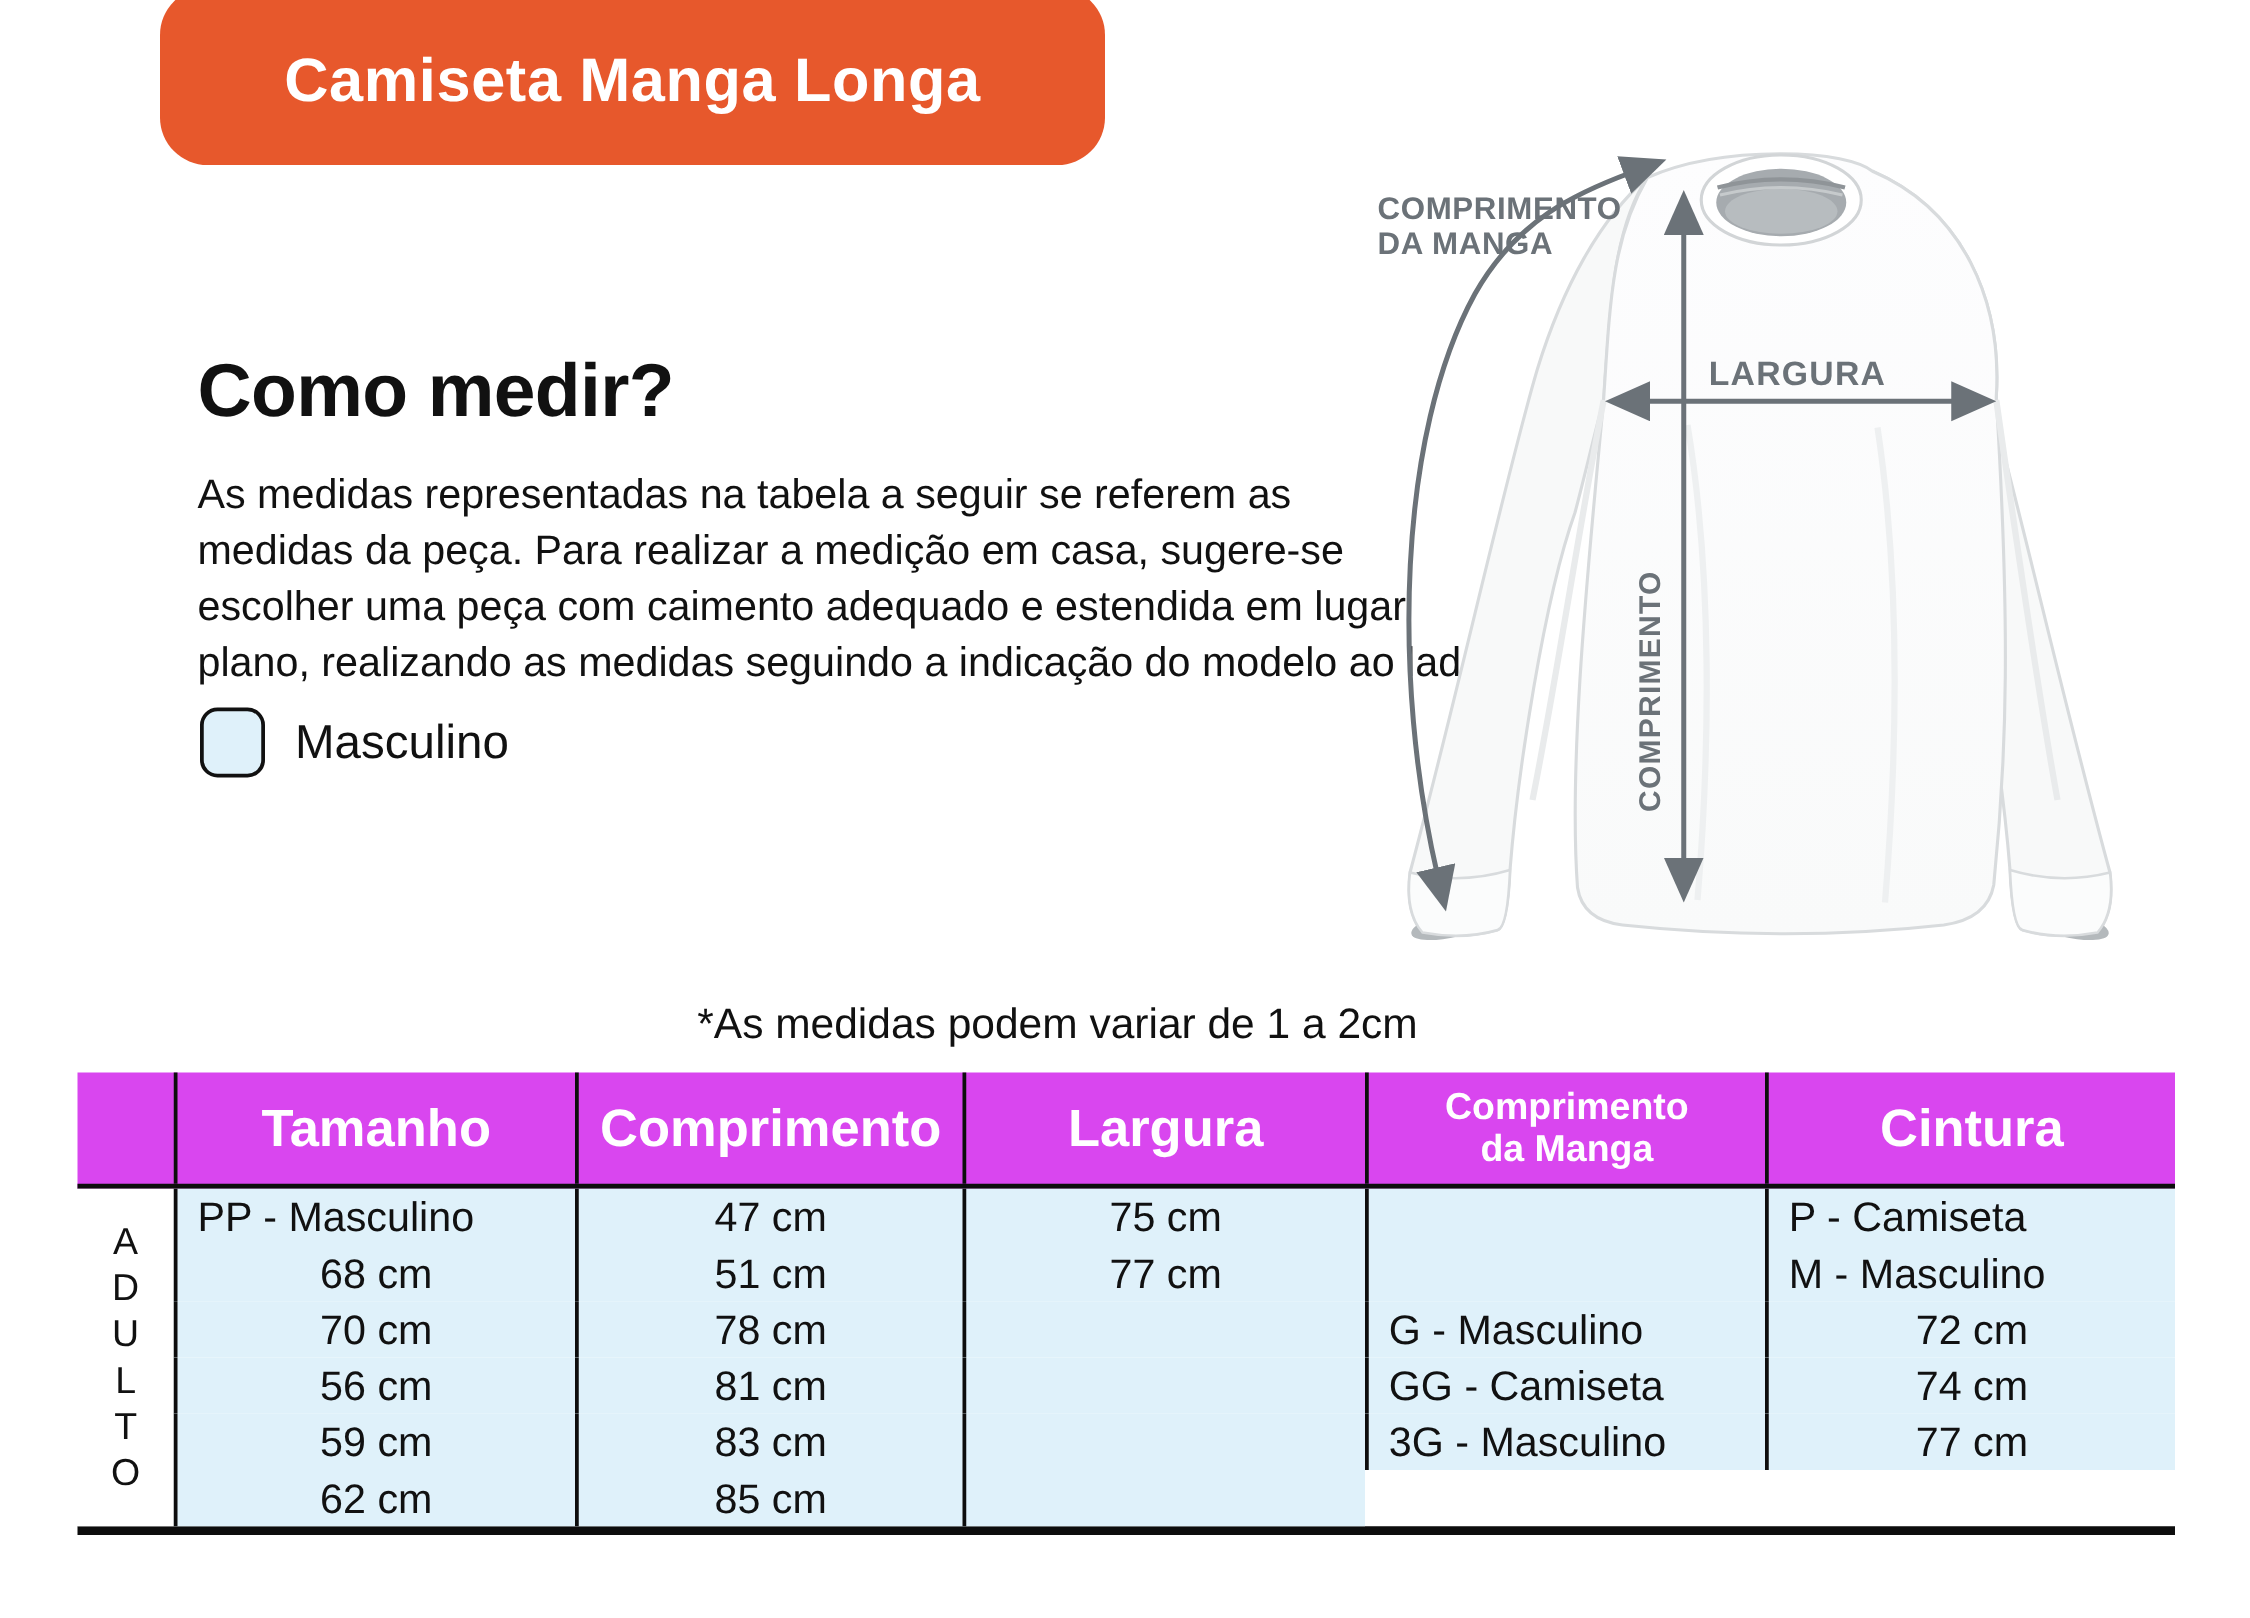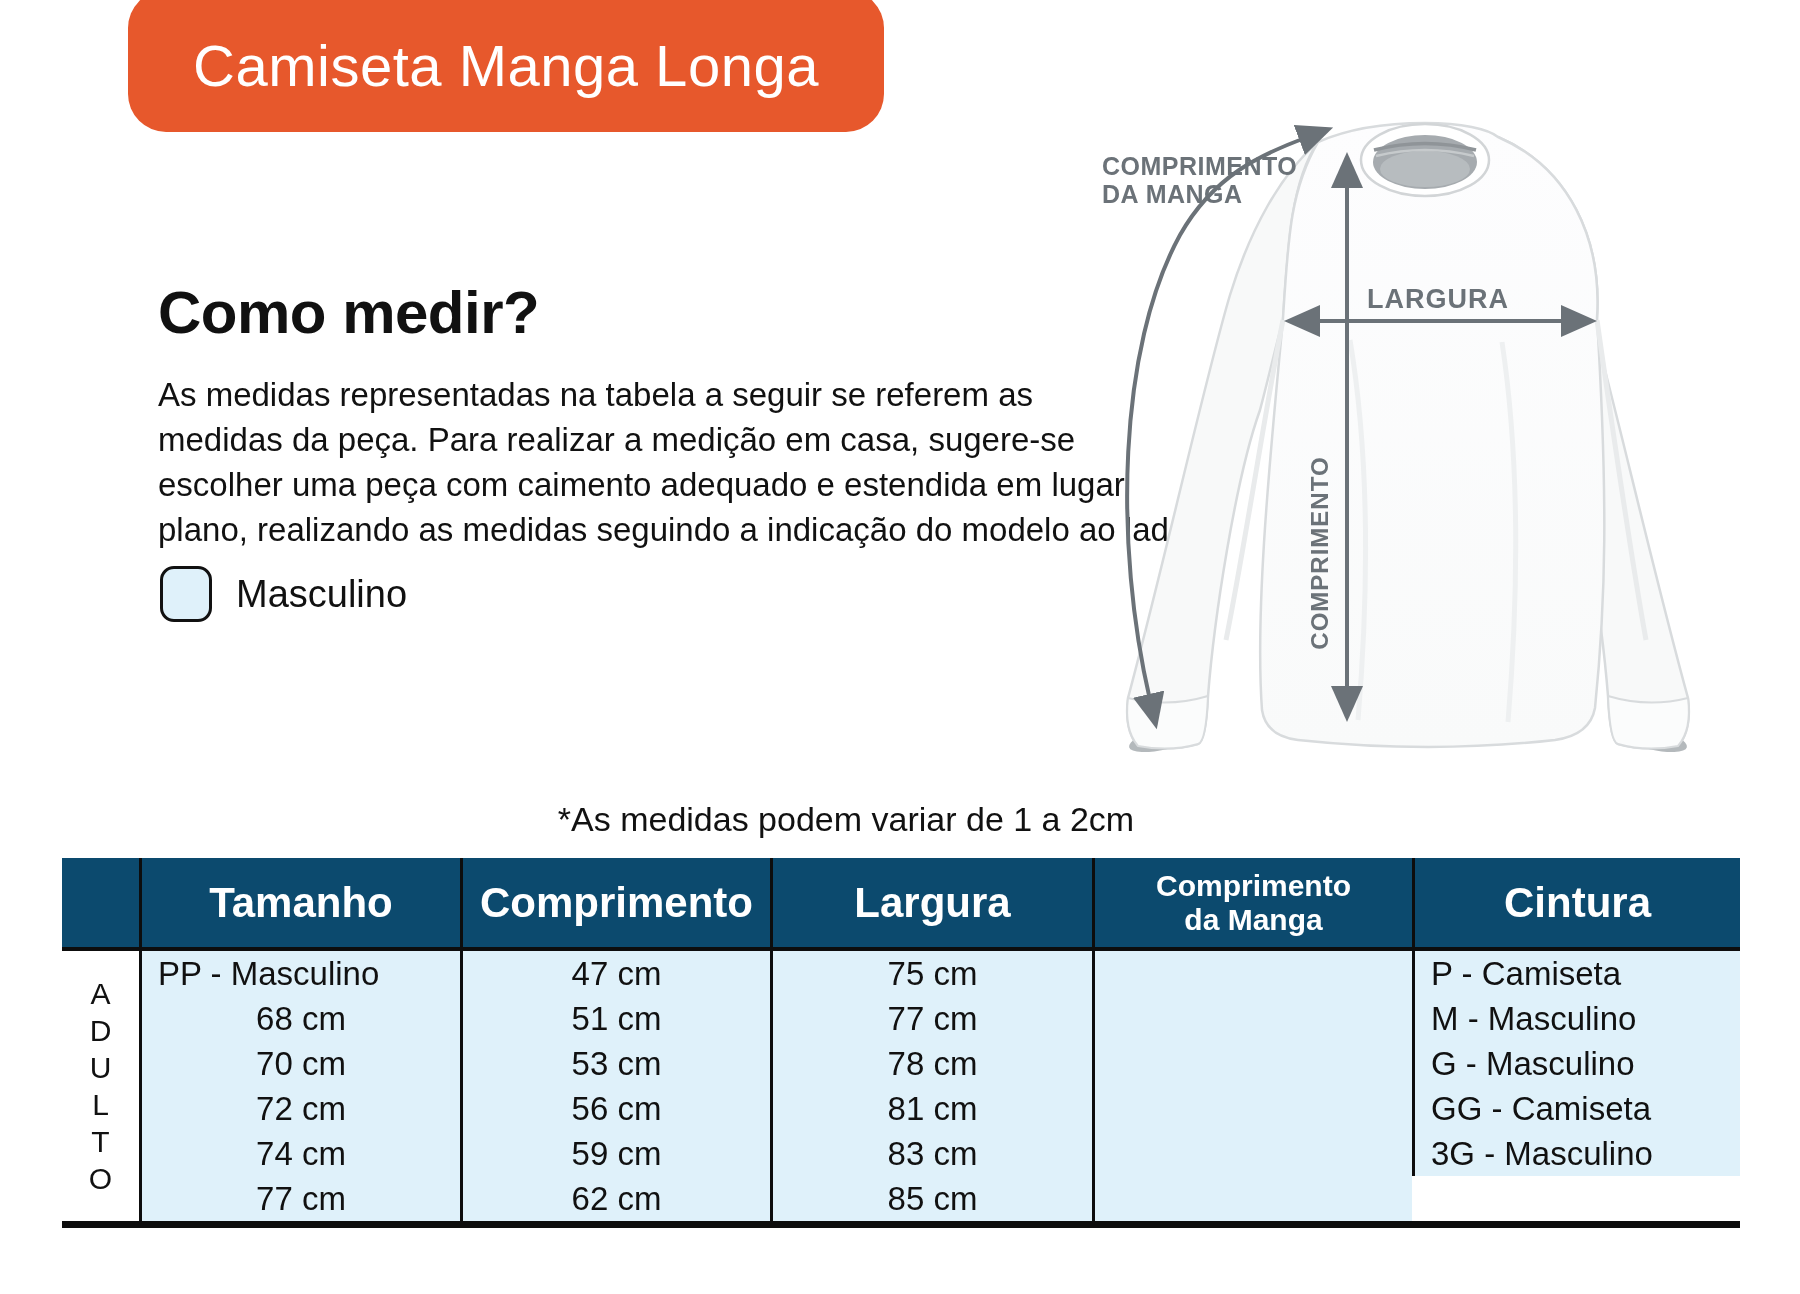--- a/index.html
+++ b/index.html
@@ -7,21 +7,21 @@
     position:relative;width:1800px;height:1294px;background:#ffffff;
     font-family:"Liberation Sans", sans-serif;color:#111;overflow:hidden;
   }
   
   .title-badge{
     position:absolute;left:128px;top:-10px;width:756px;height:142px;
     background:#E7582C;border-radius:38px;
     display:flex;align-items:center;justify-content:center;
   }
   .title-badge span{
-    font-size:58px;font-weight:normal;color:#ffffff;letter-spacing:.5px;padding-top:8px;text-align:right;
+    font-size:49px;font-weight:bold;color:#ffffff;letter-spacing:.5px;padding-top:8px;text-align:right;
   }
   
   .how-heading{
     position:absolute;left:158px;top:278px;
     font-size:60px;font-weight:bold;letter-spacing:-.5px;
   }
   .how-paragraph{
     position:absolute;left:158px;top:372px;width:1040px;
     font-size:33px;line-height:45px;white-space:pre-line;
   }
@@ -37,21 +37,21 @@
     position:absolute;left:0;top:800px;width:1692px;text-align:center;
     font-size:34px;z-index:5;
   }
   
   .diagram{position:absolute;left:1050px;top:80px;width:720px;height:740px;}
   .m-label{font-weight:bold;fill:#6B7278;font-family:"Liberation Sans", sans-serif;}
   
   .size-table{position:absolute;left:62px;top:858px;width:1678px;}
   .t-header{
     display:grid;grid-template-columns:77px 321px 310px 322px 320px 328px;
-    height:89px;background:#0c4a6e;border-bottom:4px solid #0d0d0d;
+    height:89px;background:#d946ef;border-bottom:4px solid #0d0d0d;
   }
   .t-header > div{
     display:flex;align-items:center;justify-content:center;
     color:#fff;font-weight:bold;font-size:42px;box-sizing:border-box;
   }
   .t-header > div.bl{border-left:3px solid #0d0d0d;}
   .hdr-manga{font-size:30px !important;line-height:34px;white-space:pre-line;text-align:center;}
   .t-body{
     display:grid;grid-template-columns:77px 321px 310px 322px 320px 328px;
     grid-auto-rows:45px;border-bottom:7px solid #0d0d0d;
@@ -166,21 +166,20 @@
       <div class="cell"></div>
 
       <div class="cell size-cell">P - Camiseta</div>
       <div class="cell">68 cm</div>
       <div class="cell">51 cm</div>
       <div class="cell">77 cm</div>
       <div class="cell"></div>
 
       <div class="cell size-cell">M - Masculino</div>
       <div class="cell">70 cm</div>
-      <div class="cell">53 cm</div>
       <div class="cell">78 cm</div>
       <div class="cell"></div>
 
       <div class="cell size-cell">G - Masculino</div>
       <div class="cell">72 cm</div>
       <div class="cell">56 cm</div>
       <div class="cell">81 cm</div>
       <div class="cell"></div>
 
       <div class="cell size-cell">GG - Camiseta</div>

